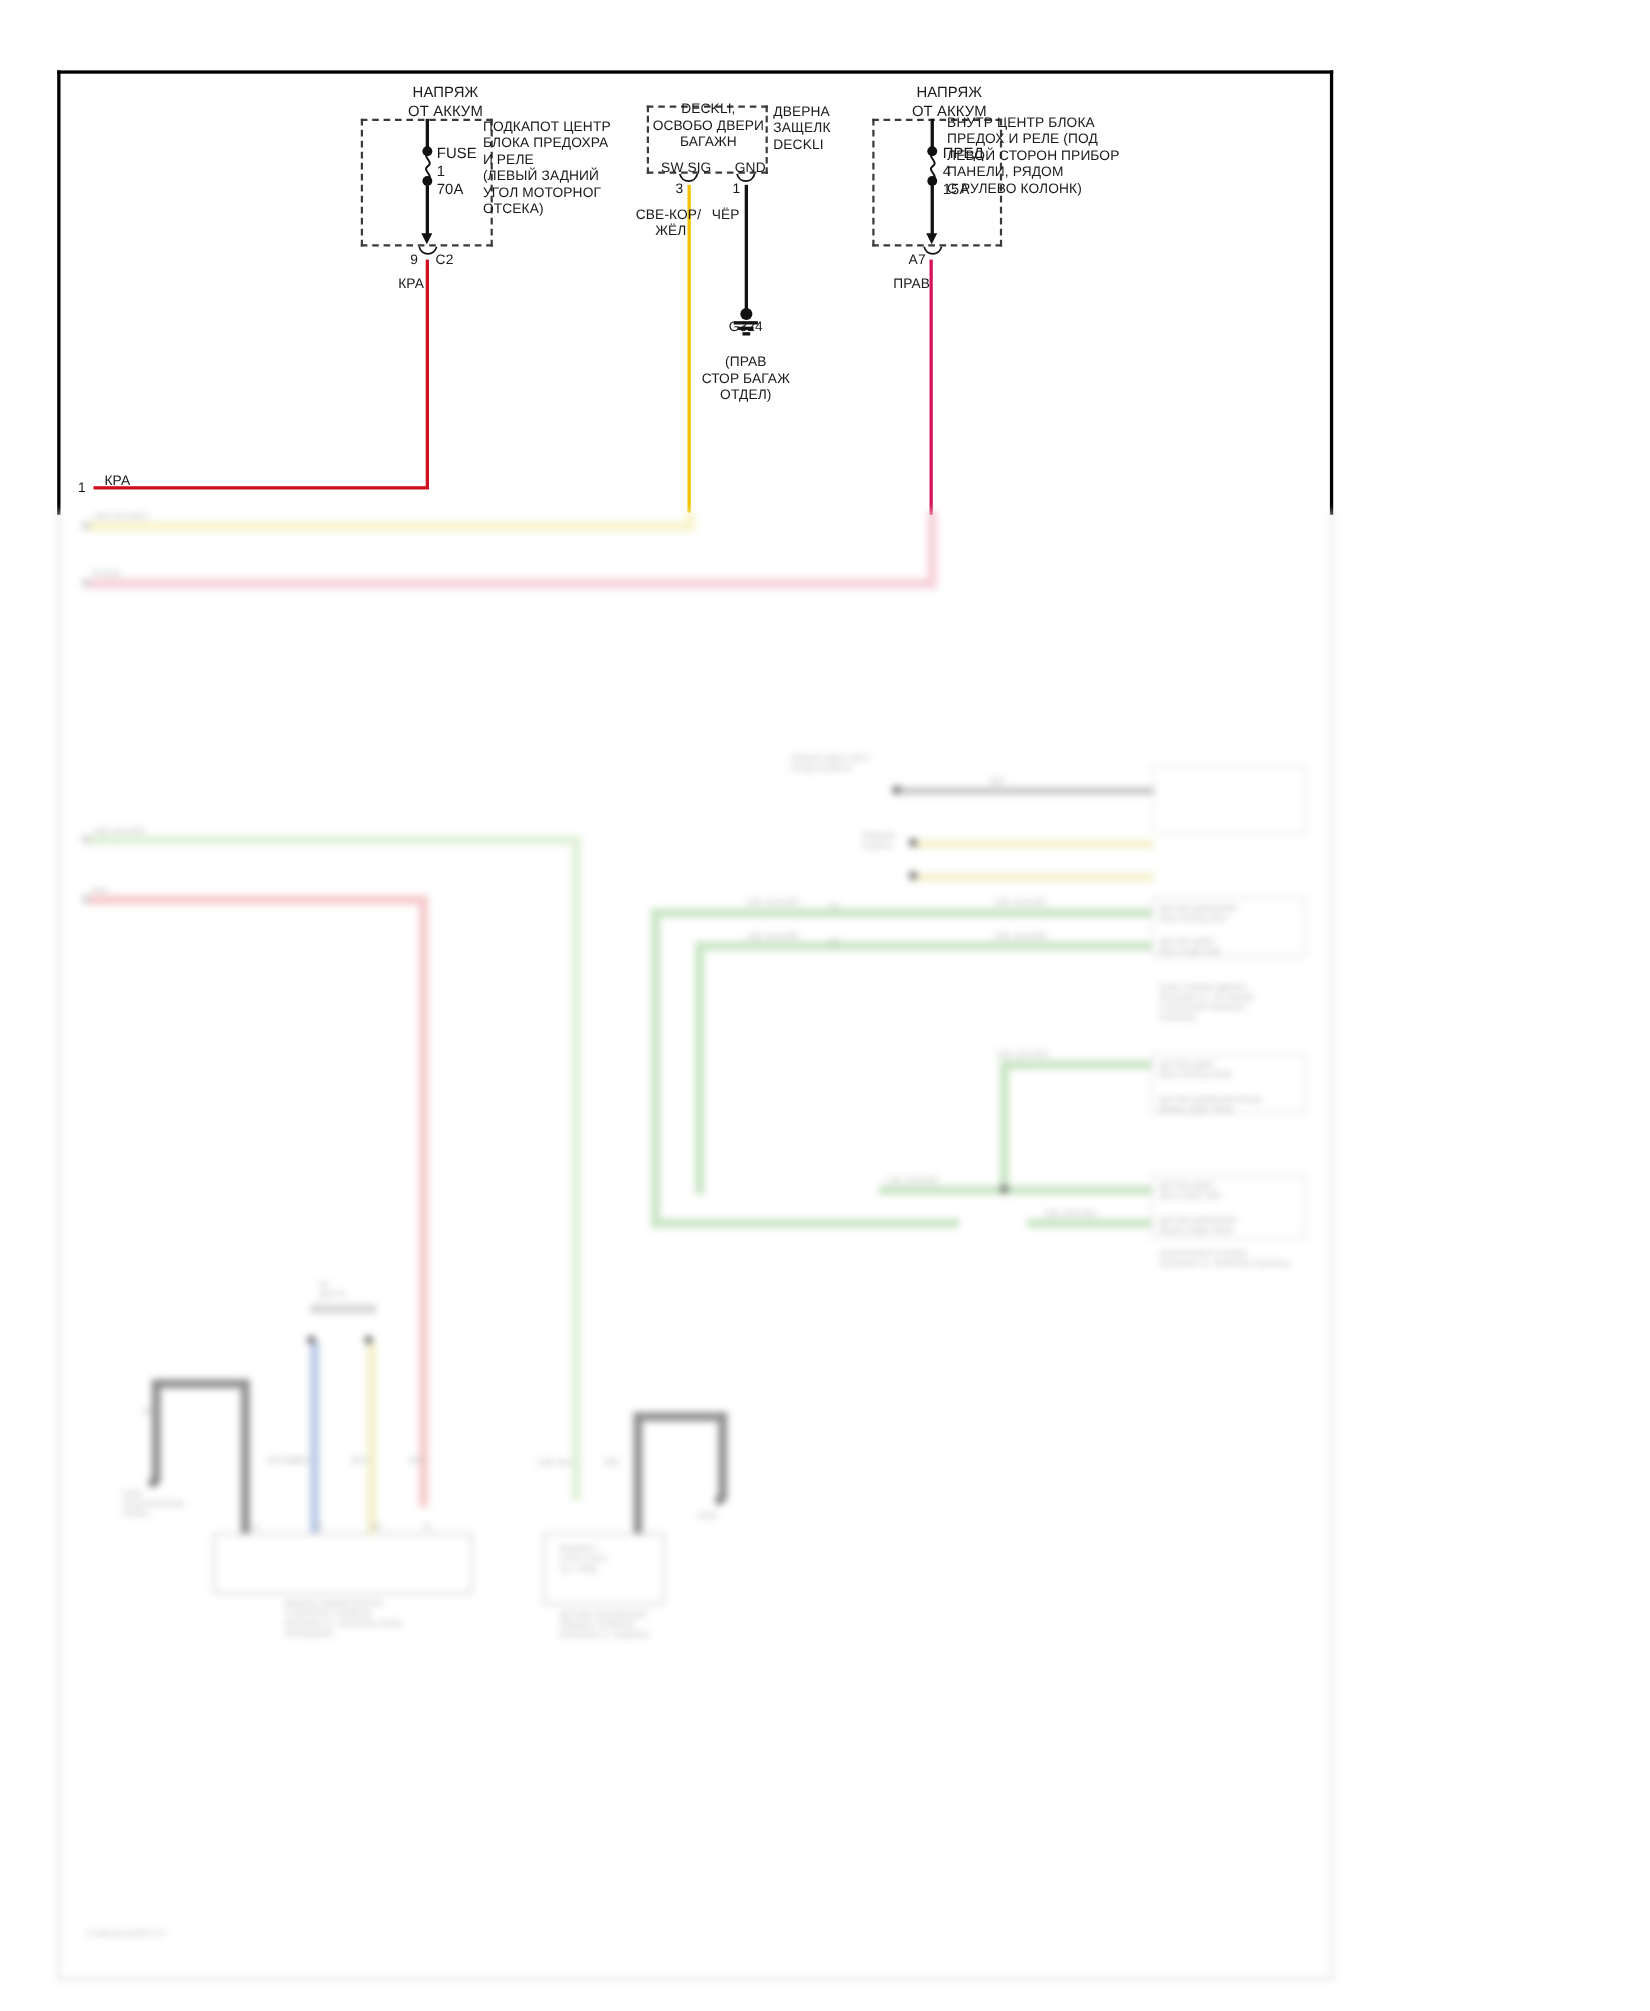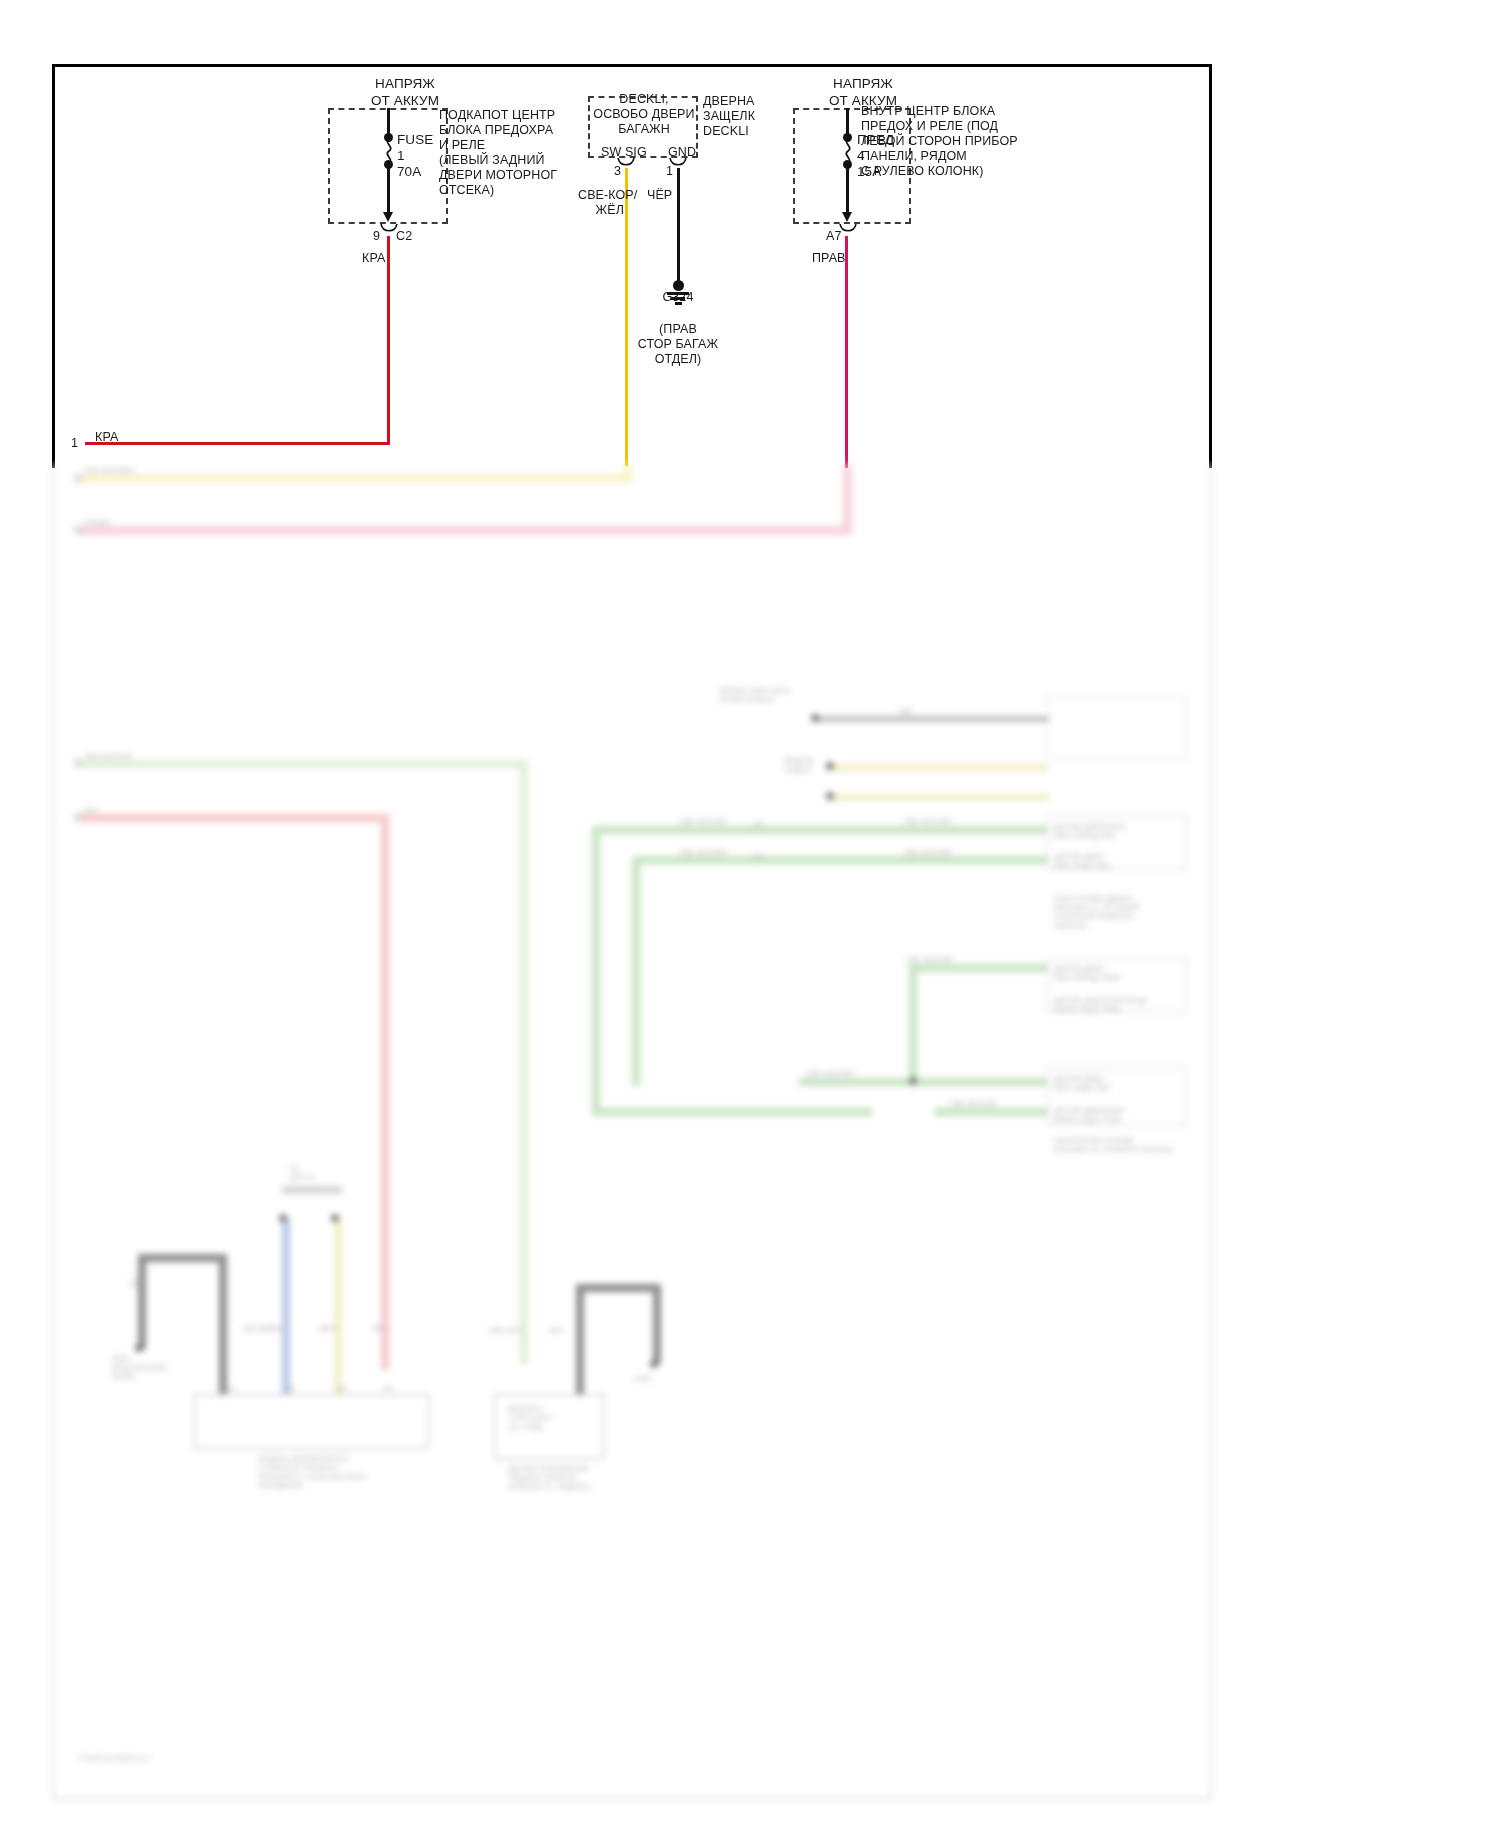--- a/index.html
+++ b/index.html
@@ -122,21 +122,21 @@
     <path d="M1 0 C 3 9, 15 9, 17 0" fill="none" stroke="#111" stroke-width="1.6"></path>
   </svg>
 
   <div class="lbl sm" style="left:373px; top:229px;">9</div>
   <div class="lbl sm" style="left:396px; top:229px;">C2</div>
 
   <div class="lbl sm" style="left:439px; top:108px; width:120px;">ПОДКАПОТ ЦЕНТР
 БЛОКА ПРЕДОХРА
 И РЕЛЕ
 (ЛЕВЫЙ ЗАДНИЙ
-ДВЕРИ МОТОРНОГ
+УГОЛ МОТОРНОГ
 ОТСЕКА)</div>
 
   <div class="wire v red" style="left:387px; top:236px; height:208px;"></div>
   <div class="wire h red" style="left:85px; top:442px; width:305px;"></div>
 
   <div class="lbl sm" style="left:362px; top:251px;">КРА</div>
   <div class="lbl sm" style="left:95px; top:430px;">КРА</div>
   <div class="lbl sm" style="left:71px; top:436px;">1</div>
 
   <div class="dashbox" style="left:588px; top:96px; width:110px; height:62px;"></div>

